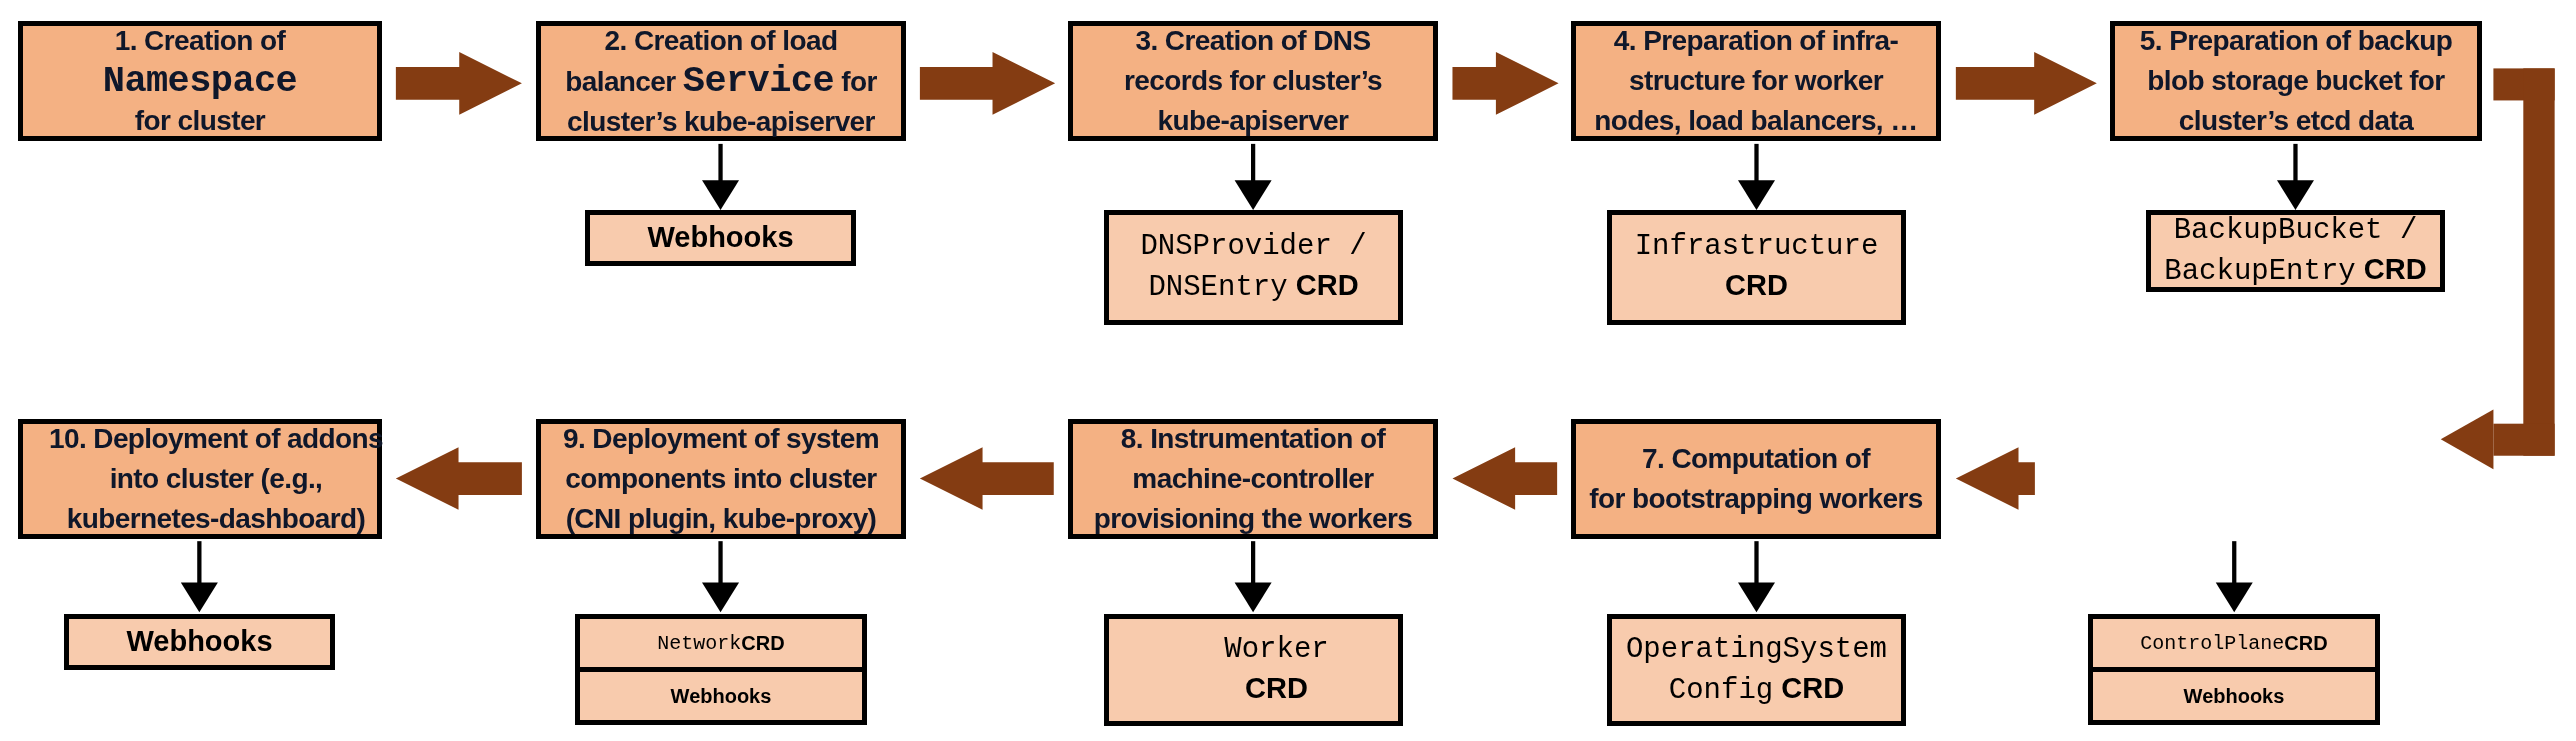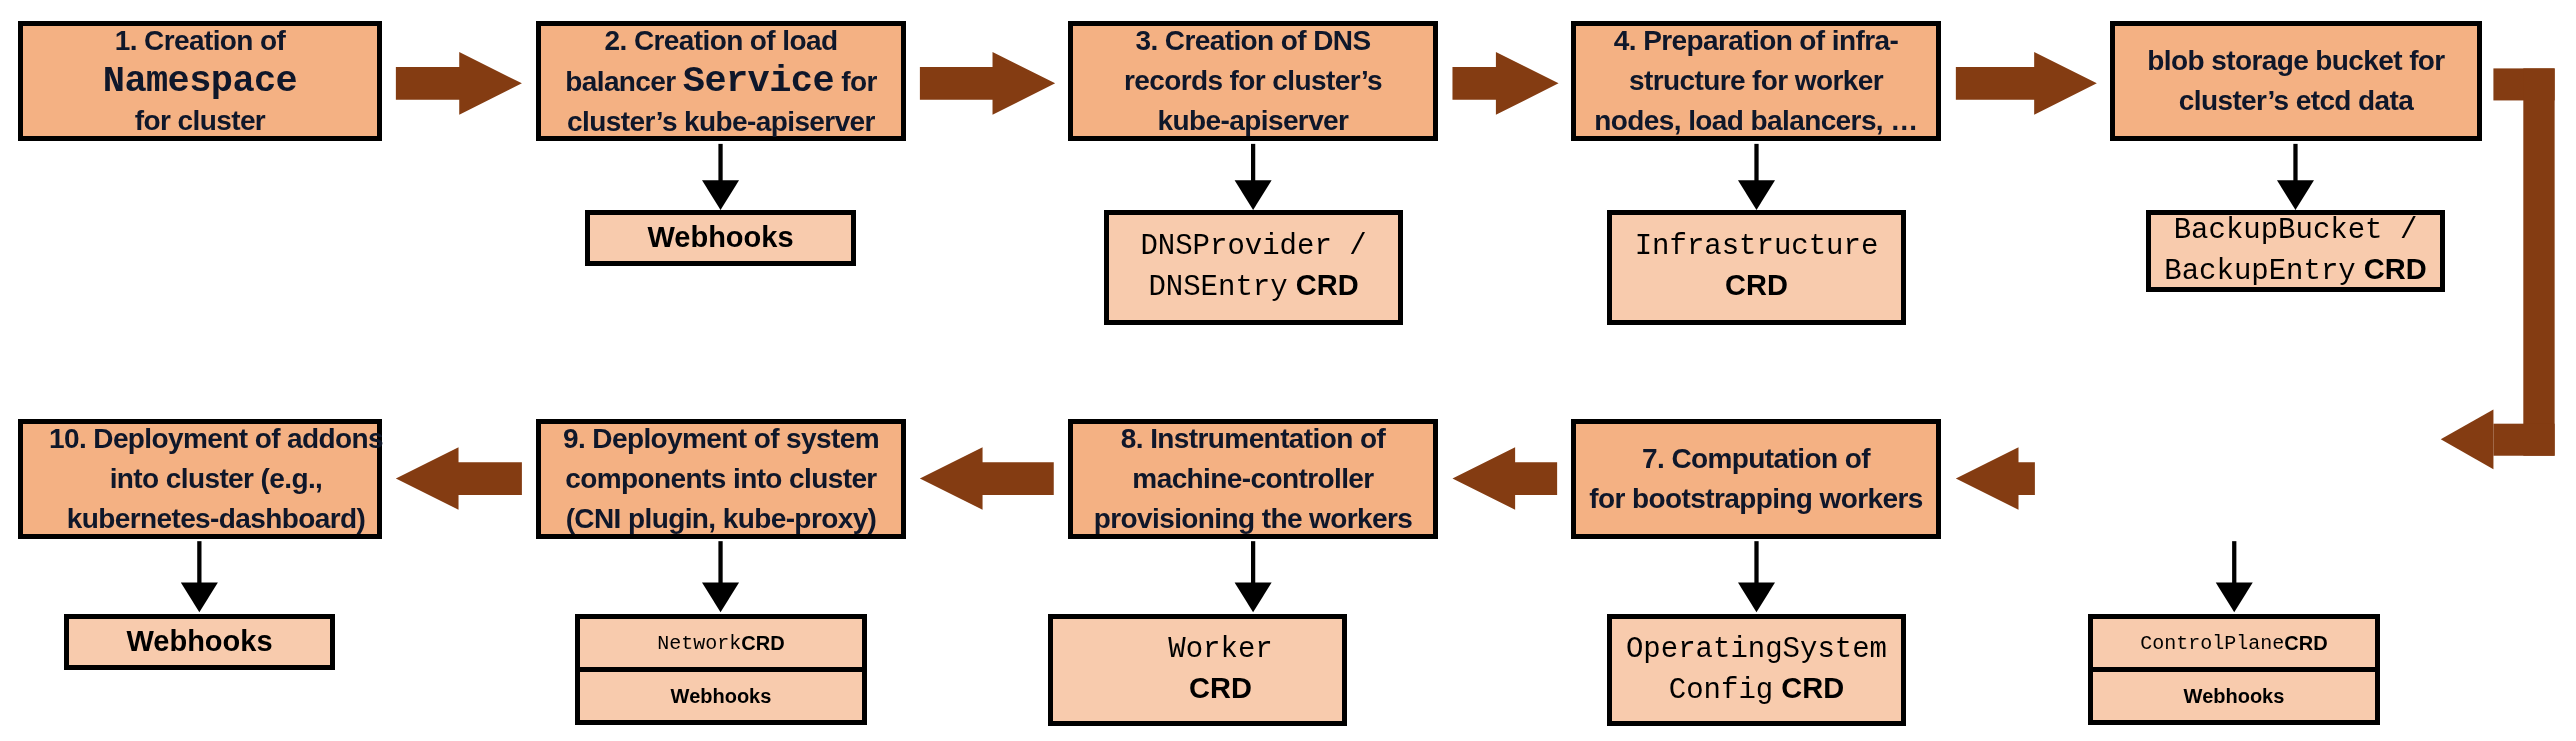--- a/index.html
+++ b/index.html
@@ -144,20 +144,21 @@
     <div class="ln">kube-apiserver</div>
   </div>
 
   <div class="step" style="left:1571px;top:21.4px;width:370px;">
     <div class="ln">4. Preparation of infra-</div>
     <div class="ln">structure for worker</div>
     <div class="ln">nodes, load balancers, …</div>
   </div>
 
   <div class="step" style="left:2110px;top:21.4px;width:372px;">
+    <div class="ln">5. Preparation of backup</div>
     <div class="ln">blob storage bucket for</div>
     <div class="ln">cluster’s etcd data</div>
   </div>
 
 
   <div class="step" style="left:1571px;top:419px;width:370px;">
     <div class="ln">7. Computation of</div>
     <div class="ln">for bootstrapping workers</div>
   </div>
 
@@ -206,21 +207,21 @@
     <div class="cell">
         <span class="b" style="font-family:'Liberation Sans',sans-serif;font-weight:bold;">Webhooks</span>
       </div>
   </div>
 
   <div class="res" style="left:1607px;top:614px;width:299px;height:112px;">
     <div class="ln">OperatingSystem</div>
     <div class="ln"><span>Config</span><span class="b gap">CRD</span></div>
   </div>
 
-  <div class="res" style="left:1048px;top:614px;width:299px;height:112px;padding-left:46px;">
+  <div class="res" style="left:1104px;top:614px;width:299px;height:112px;padding-left:46px;">
     <div class="ln">Worker</div>
     <div class="ln"><span class="b">CRD</span></div>
   </div>
 
   <div class="stack" style="left:575px;top:614px;width:292px;height:111px;">
     <div class="cell">
         <span>Network</span>
         <span class="b gap" style="font-family:'Liberation Sans',sans-serif;font-weight:bold;">CRD</span>
       </div>
     <div class="cell">

